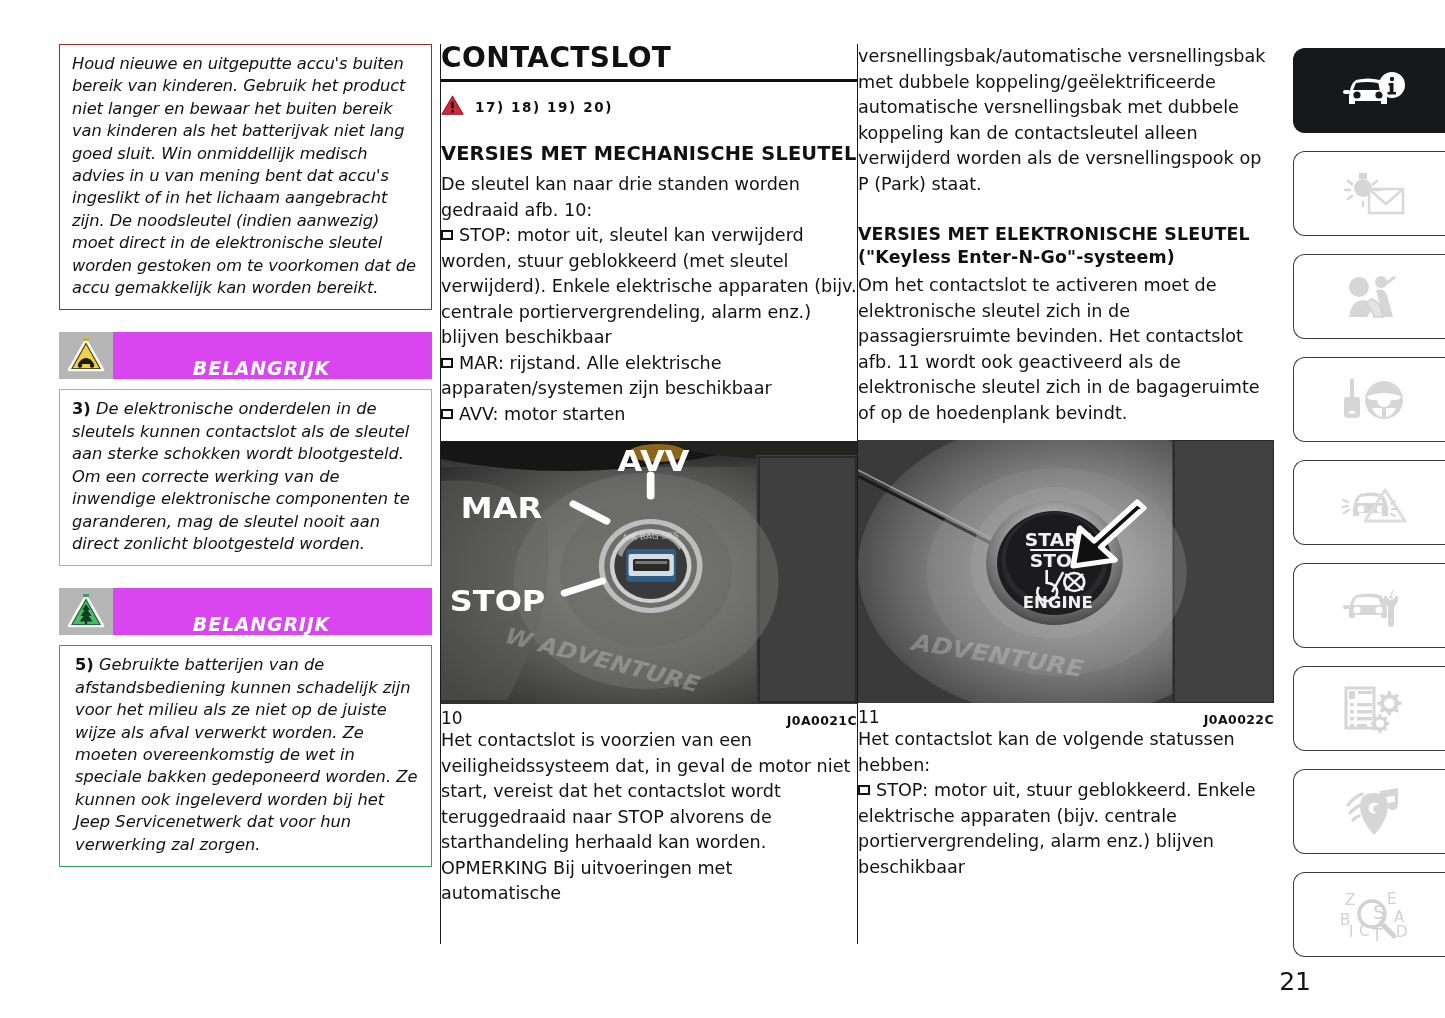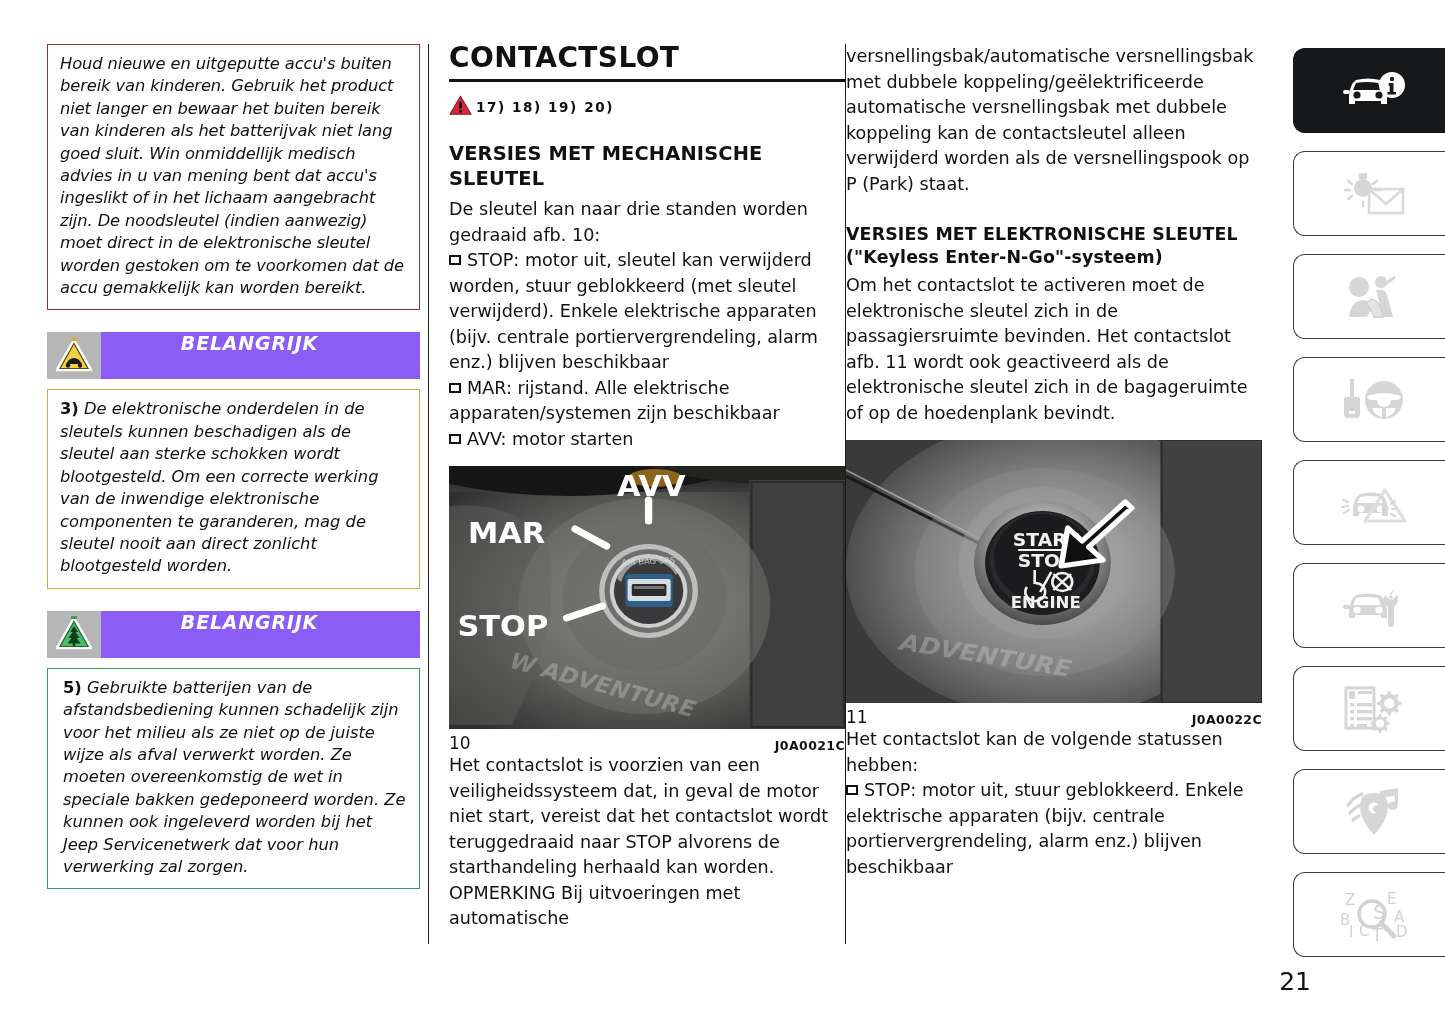--- a/index.html
+++ b/index.html
@@ -15,52 +15,52 @@
   }
 
   
   .page {
     position: absolute;
     left: 0; top: 0; width: 1445px; height: 1018px;
   }
 
   .columns {
     position: absolute;
-    left: 47px; top: 44px;
+    left: 59px; top: 44px;
     width: 1215px; height: 900px;
     display: flex;
   }
   .col {
     position: relative;
     box-sizing: border-box;
   }
   .col-left  { width: 381px; padding-right: 8px; }
-  .col-mid   { width: 417px; padding-left: 20px; border-left: 1.6px solid #1a1a1a; }
+  .col-mid   { width: 417px; border-left: 1.6px solid #1a1a1a; }
   .col-right { width: 417px; border-left: 1.6px solid #1a1a1a; margin-left: 0px;}
 
   
   .warnbox {
     border: 1.6px solid #9e2a32;
     box-sizing: border-box;
     padding: 8px 10px 10px 12px;
   }
   .warnbox p {
     margin: 0;
     font-style: italic;
     font-size: 16.3px;
     line-height: 22.4px;
     letter-spacing: -0.1px;
   }
 
   .banner {
     margin-top: 22px;
     height: 47px;
-    background: #8b5cf6;
+    background: #d946ef;
     display: flex;
-    align-items: flex-start;
+    align-items: flex-end;
   }
   .banner .badge {
     width: 54px; height: 47px;
     background: #b6b6b6;
     display: flex; align-items: center; justify-content: center;
     flex: 0 0 auto;
   }
   .banner .banner-title {
     flex: 1 1 auto;
     text-align: center;
@@ -101,21 +101,21 @@
     border-bottom: 3px solid #111;
     display: inline-block;
     width: 100%;
     box-sizing: border-box;
   }
 
   .refrow {
     margin-top: 13px;
     display: flex;
     align-items: center;
-    gap: 4px;
+    gap: 11px;
     height: 24px;
   }
   .refrow .reflist {
     font-size: 13.5px;
     font-weight: bold;
     letter-spacing: 1.6px;
   }
 
   h2.sub {
     margin: 22px 0 0 0;
@@ -220,21 +220,21 @@
             <path d="M12 27 q3 -6 8 -6 q5 0 8 6 z" fill="#1a1a1a"></path>
             <circle cx="14" cy="28.5" r="2.2" fill="#1a1a1a"></circle>
             <circle cx="26" cy="28.5" r="2.2" fill="#1a1a1a"></circle>
             <rect x="17" y="1" width="6" height="3" fill="#cfae2e"></rect>
           </svg>
         </div>
         <div class="banner-title">BELANGRIJK</div>
       </div>
 
       <div class="notebox">
-        <p><span class="num">3)</span> <span>De elektronische onderdelen in de sleutels kunnen beschadigen als de sleutel aan sterke schokken wordt blootgesteld. Om een correcte werking van de inwendige elektronische componenten te garanderen, mag de sleutel nooit aan direct zonlicht blootgesteld worden.</span></p>
+        <p><span class="num">3)</span> <span>De elektronische onderdelen in de sleutels kunnen contactslot als de sleutel aan sterke schokken wordt blootgesteld. Om een correcte werking van de inwendige elektronische componenten te garanderen, mag de sleutel nooit aan direct zonlicht blootgesteld worden.</span></p>
       </div>
 
       <div class="banner">
         <div class="badge">
           <svg width="40" height="38" viewBox="0 0 40 38">
             <path d="M20 3 L37 33 L3 33 Z" fill="#4cb96b" stroke="#ffffff" stroke-width="2.6" stroke-linejoin="round"></path>
             <path d="M20 6.5 L34 31.5 L6 31.5 Z" fill="none" stroke="#1d6b33" stroke-width="1.2"></path>
             <path d="M20 11 l4 6 h-2.4 l4 6 h-3 l4 5.5 h-13 l4 -5.5 h-3 l4 -6 h-2.4 z" fill="#123d1d"></path>
             <rect x="18.8" y="28" width="2.4" height="3.2" fill="#123d1d"></rect>
             <rect x="17" y="1" width="6" height="3" fill="#3da05a"></rect>

